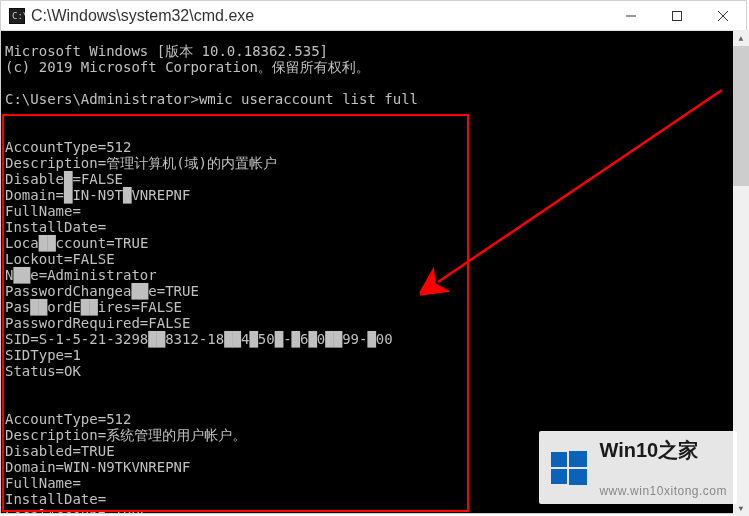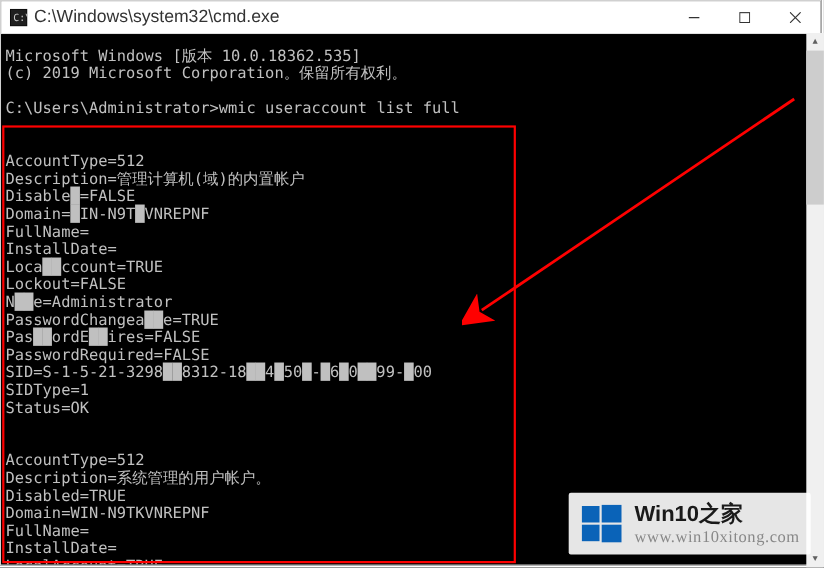--- a/index.html
+++ b/index.html
@@ -126,31 +126,31 @@
       border-radius: 2px;
     }
     .watermark-logo {
       width: 40px;
       height: 40px;
     }
     .watermark-text {
       display: flex;
       flex-direction: column;
       font-family: "Microsoft YaHei", "SimHei", sans-serif;
+      gap: 20px;
     }
     .watermark-title {
       font-size: 20px;
       font-weight: bold;
       color: #1a1a1a;
     }
     .watermark-url {
-      font-size: 15px;
+      font-size: 12px;
       color: #888;
       letter-spacing: 0.5px;
-      font-family: Liberation Serif, serif;
     }
   </style>
 </head>
 <body>
 
 <div class="window">
   <div class="titlebar">
     <span class="titlebar-icon">
       <svg width="16" height="16" viewBox="0 0 16 16">
         <rect x="0" y="0" width="16" height="16" fill="#0c0c0c"></rect>

